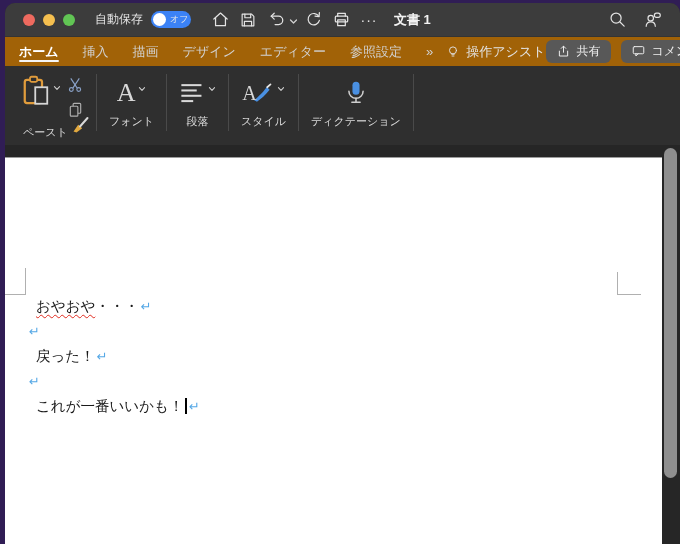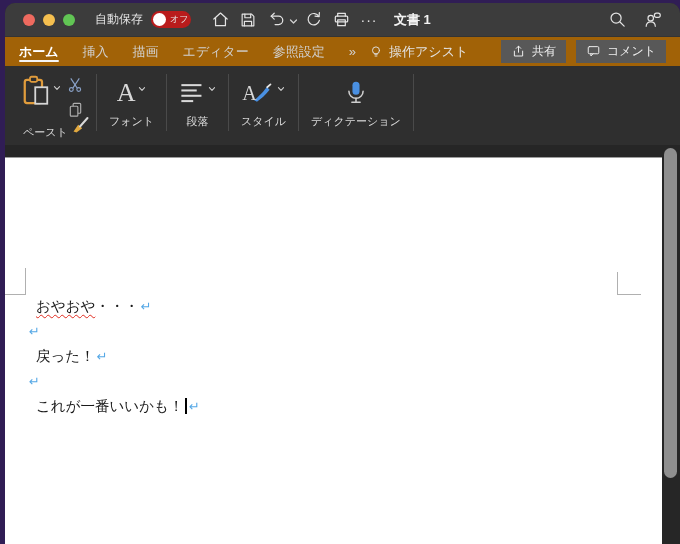--- a/index.html
+++ b/index.html
@@ -9,21 +9,21 @@
   .window { position:absolute; left:5px; top:3px; right:0; bottom:0;
             background:#2f2f2f; border-radius:10px 10px 0 0; overflow:hidden;
             display:flex; flex-direction:column; }
 
   
   .titlebar { height:33px; background:#3c3c3c; display:flex; align-items:center; padding:16px 12px; flex:none; }
   .lights { display:flex; gap:8px; margin-left:6px; }
   .light { width:12px; height:12px; border-radius:50%; }
   .light.red{ background:#ee6a5f; } .light.yellow{ background:#f5bf4f; } .light.green{ background:#61c554; }
   .autosave-label { margin-left:20px; font-size:12px; color:#e3e3e3; }
-  .toggle { margin-left:8px; width:40px; height:17px; border-radius:9px; background:#b91c1c;
+  .toggle { margin-left:8px; width:40px; height:17px; border-radius:9px; background:#3b82f6;
             display:flex; align-items:center; position:relative; }
   .toggle .knob { width:13px; height:13px; border-radius:50%; background:#fff; margin-left:2px; }
   .toggle .state { font-size:9px; color:#e8e8e8; margin-left:4px; }
   .tb-icons { display:flex; align-items:center; margin-left:16px; gap:2px; }
   .tb-btn { width:26px; height:24px; display:flex; align-items:center; justify-content:center; border-radius:4px; }
   .tb-btn svg { stroke:#e3e3e3; fill:none; stroke-width:1.3; stroke-linecap:round; stroke-linejoin:round; }
   .undo-wrap { display:flex; align-items:center; }
   .chev svg { stroke:#cfcfcf; fill:none; stroke-width:1.3; stroke-linecap:round; stroke-linejoin:round; }
   .tb-ellipsis { color:#e3e3e3; font-size:14px; letter-spacing:1px; width:26px; text-align:center; }
   .doc-title { margin-left:12px; font-size:13px; font-weight:bold; color:#f2f2f2; }
@@ -34,21 +34,21 @@
             padding-left:14px; flex:none; }
   .tab { font-size:13px; color:#d2d2d2; margin-right:24px; height:100%; display:flex; align-items:center;
          position:relative; cursor:default; white-space:nowrap; }
   .tab.active { color:#ffffff; font-weight:bold; }
   .tab.active::after { content:""; position:absolute; left:0; right:0; bottom:4px; height:2.5px;
                        background:#f5f5f5; border-radius:2px; }
   .tab-overflow { color:#d2d2d2; font-size:13px; margin-right:14px; letter-spacing:-2px; }
   .assist { display:flex; align-items:center; gap:5px; color:#e3e3e3; font-size:13px; white-space:nowrap; }
   .assist svg { stroke:#e0e0e0; fill:none; stroke-width:1.2; stroke-linecap:round; }
   .tabrow-right { margin-left:auto; display:flex; gap:10px; margin-right:14px; }
-  .pill-btn { background:#585858; border:none; border-radius:0; height:23px; padding:0 10px;
+  .pill-btn { background:#585858; border:none; border-radius:6px; height:23px; padding:0 10px;
               display:flex; align-items:center; gap:6px; color:#f0f0f0; font-size:12px; white-space:nowrap; }
   .pill-btn svg { stroke:#f0f0f0; fill:none; stroke-width:1.3; stroke-linecap:round; stroke-linejoin:round; }
 
   
   .ribbon { height:79px; background:#2f2f2f; display:flex; align-items:stretch; padding-left:10px; flex:none; }
   .rsep { width:1px; background:#4a4a4a; margin:8px 0 14px; }
   .rgroup { display:flex; flex-direction:column; align-items:center; padding:8px 12px 0; position:relative; }
   .ricon-area { height:37px; display:flex; align-items:center; gap:3px; }
   .rlabel { margin-top:3px; font-size:11px; color:#dcdcdc; white-space:nowrap;font-family:Liberation Serif, serif; }
   .big-a { font-size:26px; color:#d8d8d8; font-family:"Liberation Serif", serif; line-height:1; }
@@ -150,20 +150,21 @@
           <rect x="12.5" y="3.5" width="6.5" height="4.6" rx="2.3"></rect>
         </svg>
       </div>
     </div>
   </div>
 
   <div class="tabrow">
     <span class="tab active">ホーム</span>
     <span class="tab">挿入</span>
     <span class="tab">描画</span>
+    <span class="tab">デザイン</span>
     <span class="tab">エディター</span>
     <span class="tab">参照設定</span>
     <span class="tab-overflow">»</span>
     <div class="assist">
       <svg width="16" height="18" viewBox="0 0 20 20">
         <circle cx="10" cy="8" r="4.4"></circle>
           <path d="M8.4 12.8 H11.6"></path>
           <path d="M8.8 15 H11.2"></path>
       </svg>
       <span>操作アシスト</span>

